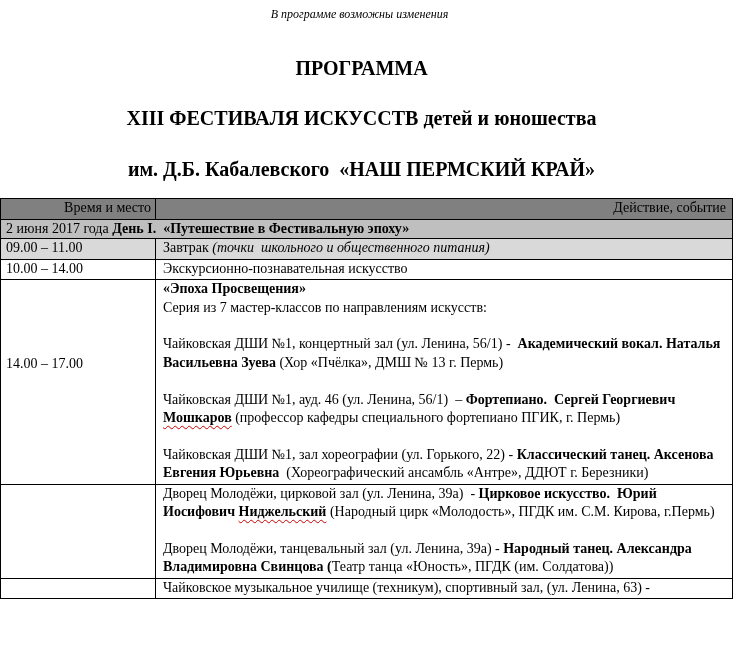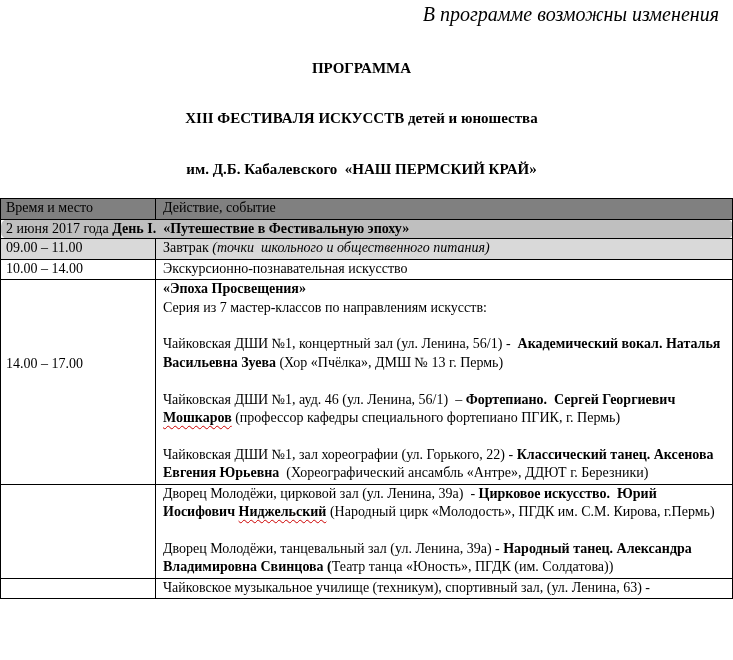--- a/index.html
+++ b/index.html
@@ -3,35 +3,35 @@
 <meta charset="utf-8">
 <style>
   * { margin:0; padding:0; box-sizing:border-box; }
   html,body { background:#fff; }
   body {
     width:733px; height:660px; overflow:hidden;
     font-family:"Liberation Serif", serif;
     color:#000;
     --header-bg:#808080; --day-bg:#bfbfbf; --shade-bg:#d9d9d9; --squiggle:#cc0000;
   }
-  .top-notes { text-align:right; padding:6px 14px 0 0; font-size:20px; line-height:17.5px; }
+  .top-notes { text-align:center; padding:6px 14px 0 0; font-size:12px; line-height:17.5px; }
   .note-italic { font-style:italic; }
   .title-block {
-    text-align:center; font-weight:bold; font-size:15px; line-height:16.8px;
+    text-align:center; font-weight:bold; font-size:20px; line-height:16.8px;
     padding:3px 10px 4px 0; white-space:pre-wrap;
   }
   table.schedule { width:733px; border-collapse:collapse; table-layout:fixed; }
   .schedule th, .schedule td {
     border:1px solid #000; vertical-align:top;
     font-size:14px; line-height:18.4px; font-weight:normal; text-align:left;
   }
   .col-time { width:155px; padding:0 4px 1px 5px; }
   .col-event { padding:0 6px 1px 7px; }
-  .head-row th { background:var(--header-bg); }
-  .day-row td { background:var(--day-bg); padding:0 4px 0 5px; white-space:pre-wrap;border-radius:7px; }
+  .head-row th { background:var(--header-bg);text-align:right; }
+  .day-row td { background:var(--day-bg); padding:0 4px 0 5px; white-space:pre-wrap; }
   tr.shaded td { background:var(--shade-bg); }
   .b { font-weight:bold; }
   .i { font-style:italic; }
   .sq {
     text-decoration-line:underline; text-decoration-style:wavy;
     text-decoration-color:var(--squiggle); text-decoration-thickness:1px;
     text-underline-offset:3px;
   }
   .par { white-space:pre-wrap; min-height:18.4px; }
   .justify .par { text-align:justify; }

